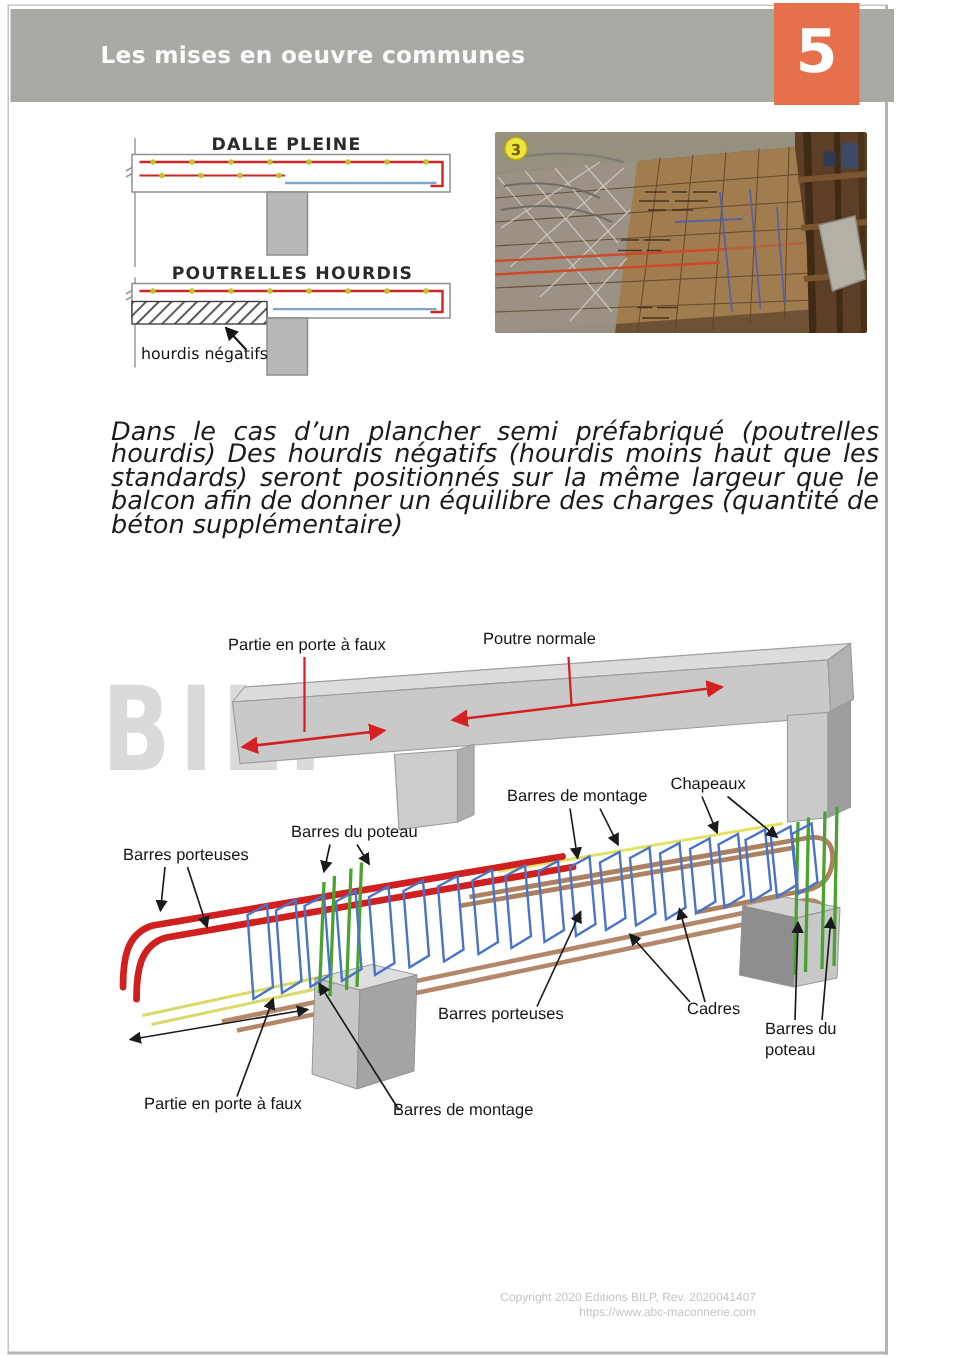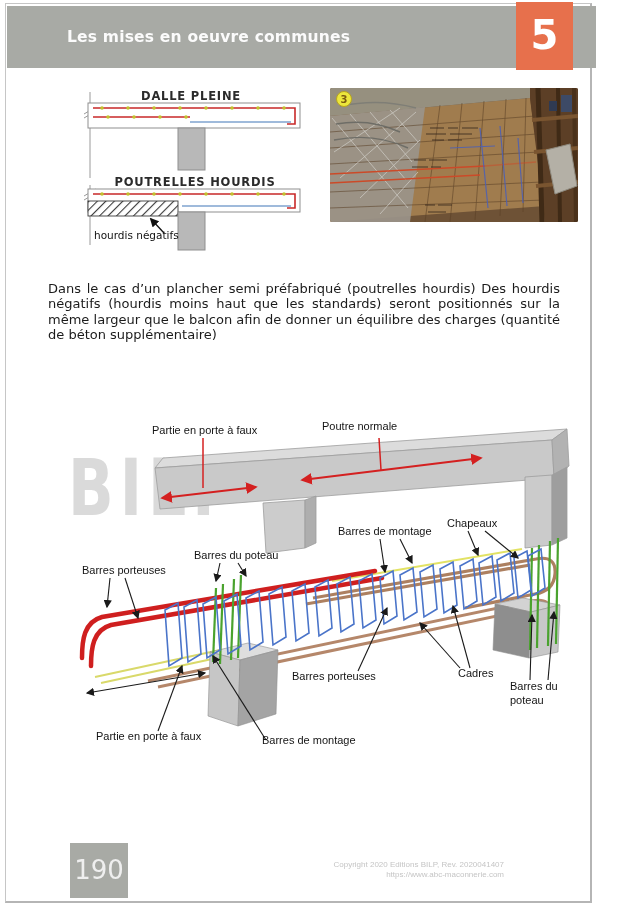--- a/index.html
+++ b/index.html
@@ -6,22 +6,22 @@
   .canvas{position:relative;width:596px;height:906px;background:#ffffff;overflow:hidden;
           font-family:"DejaVu Sans",sans-serif;}
   .page-frame{position:absolute;left:5px;top:3px;right:4px;bottom:3px;
               border:1px solid #c6c6c6;border-right:2px solid #b5b5b5;border-bottom:2px solid #b5b5b5;}
   .top-bar{position:absolute;left:7px;top:6px;width:626px;height:62px;background:#a8aaa5;}
   .top-title{position:absolute;left:67px;top:6px;height:62px;line-height:62px;
              font-size:15.5px;font-weight:bold;color:#fbfbfb;letter-spacing:.2px;}
   .chapter-box{position:absolute;left:516px;top:2px;width:57px;height:68px;background:#e7704c;
                color:#ffffff;font-size:40px;font-weight:bold;text-align:center;line-height:66px;}
   .fig{position:absolute;}
-  .para{position:absolute;left:48px;width:512px;font-size:13px;line-height:15.4px;
-        color:#1b1b1b;text-align:justify;}
+  .para{position:absolute;left:74px;width:512px;font-size:17px;line-height:15.4px;
+        color:#1b1b1b;text-align:justify;font-style:italic;}
   .section-heading{position:absolute;left:64px;top:339px;font-size:15px;font-weight:bold;
                    color:#9c9c98;letter-spacing:.3px;}
   .watermark{position:absolute;color:#dadada;font-weight:bold;white-space:nowrap;z-index:1;}
   .wm1{left:70px;top:372px;font-size:62px;letter-spacing:11px;}
   .wm2{left:68px;top:442px;font-size:60px;letter-spacing:6px;transform:scale(1,1.3);transform-origin:0 0;}
   .beam-svg{position:absolute;left:70px;top:400px;z-index:2;}
   .dlabel{position:absolute;z-index:3;font-family:"Liberation Sans",sans-serif;font-size:11px;
           color:#141414;white-space:nowrap;}
   .dlabel.wrap{white-space:normal;line-height:1.3;}
   .footer-box{position:absolute;left:70px;top:843px;width:58px;height:55px;background:#a8aaa5;
@@ -277,18 +277,17 @@
   <div class="dlabel" style="left:338px;top:525px;">Barres de montage</div>
   <div class="dlabel" style="left:447px;top:517px;">Chapeaux</div>
   <div class="dlabel" style="left:194px;top:549px;">Barres du poteau</div>
   <div class="dlabel" style="left:82px;top:564px;">Barres porteuses</div>
   <div class="dlabel" style="left:292px;top:670px;">Barres porteuses</div>
   <div class="dlabel" style="left:458px;top:667px;">Cadres</div>
   <div class="dlabel wrap" style="left:510px;top:679px;width:62px;">Barres du poteau</div>
   <div class="dlabel" style="left:96px;top:730px;">Partie en porte à faux</div>
   <div class="dlabel" style="left:262px;top:734px;">Barres de montage</div>
 
-  <div class="footer-box">190</div>
   <div class="copyright">
     <div>Copyright 2020 Editions BILP, Rev. 2020041407</div>
     <div>https://www.abc-maconnerie.com</div>
   </div>
 </div>
 
 </body></html>

